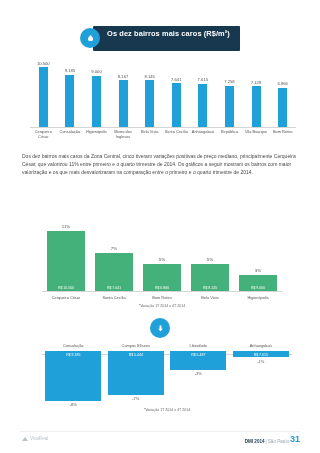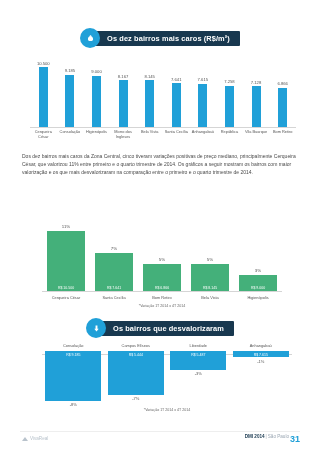--- a/index.html
+++ b/index.html
@@ -24,21 +24,21 @@
   .banner-icon{
     width:20px;height:20px;border-radius:50%;
     display:flex;align-items:center;justify-content:center;
     position:relative;z-index:2;
     color:#ffffff;font-size:10px;line-height:1;
   }
   .banner-bar{
     background:#18384f;
     height:15px;
     margin-left:-7px;
-    padding:0 10px 0 14px;
+    padding:0 10px 10px 14px;
     display:flex;align-items:center;
     border-radius:1px;
   }
   .banner-text{
     color:#ffffff;
     font-size:7.4px;
     font-weight:bold;
     letter-spacing:.1px;
     white-space:nowrap;
   }
@@ -83,21 +83,21 @@
   }
 
   
   #footer{position:absolute;left:0;right:0;bottom:6px;height:16px;}
   .footer-rule{position:absolute;left:20px;right:20px;top:0;height:1px;background:#eeeeee;}
   .brand{position:absolute;left:22px;top:4px;display:flex;align-items:center;gap:2px;}
   .brand-mark{width:6px;height:7px;position:relative;}
   .brand-mark:before{content:"";position:absolute;left:0;top:2px;width:0;height:0;
     border-left:3px solid transparent;border-right:3px solid transparent;border-bottom:4px solid #b9c3cc;}
   .brand-text{font-size:4.6px;color:#b9c3cc;}
-  .foot-right{position:absolute;right:20px;top:3px;display:flex;align-items:flex-start;gap:1px;}
+  .foot-right{position:absolute;right:20px;top:3px;display:flex;align-items:flex-end;gap:1px;}
   .foot-dmi{font-size:4.6px;font-weight:bold;color:#18384f;}
   .foot-city{font-size:4.6px;color:#9aa6b2;}
   .foot-page{font-size:9px;font-weight:bold;color:#20A0D8;}
 </style>
 </head>
 <body>
 
 <div class="page">
 
   <div class="banner" style="top:28px;">
@@ -219,23 +219,20 @@
     <div class="note">*Variação 1T 2014 x 4T 2014</div>
   </div>
 
   <div class="banner" style="top:318px;">
     <div class="banner-inner">
       <div class="banner-icon" id="icon3" style="background: rgb(32, 160, 216);">
         <svg width="9" height="9" viewBox="0 0 16 16" aria-hidden="true">
           <path d="M8 13.5l-4-5h2.3v-6h3.4v6h2.3z" fill="#ffffff"></path>
         </svg>
       </div>
-      <div class="banner-bar">
-        <span class="banner-text">Os bairros que desvalorizaram</span>
-      </div>
     </div>
   </div>
 
   <div id="chart3">
     <div class="c3-grid">
       <div class="c3-axis"></div>
       <div class="c3-cols" id="c3cols">
           <div class="c3-col">
             <div class="c3-lab">Consolação</div>
             <div class="c3-bar" style="height: 49.7778px; background: rgb(32, 160, 216);">

